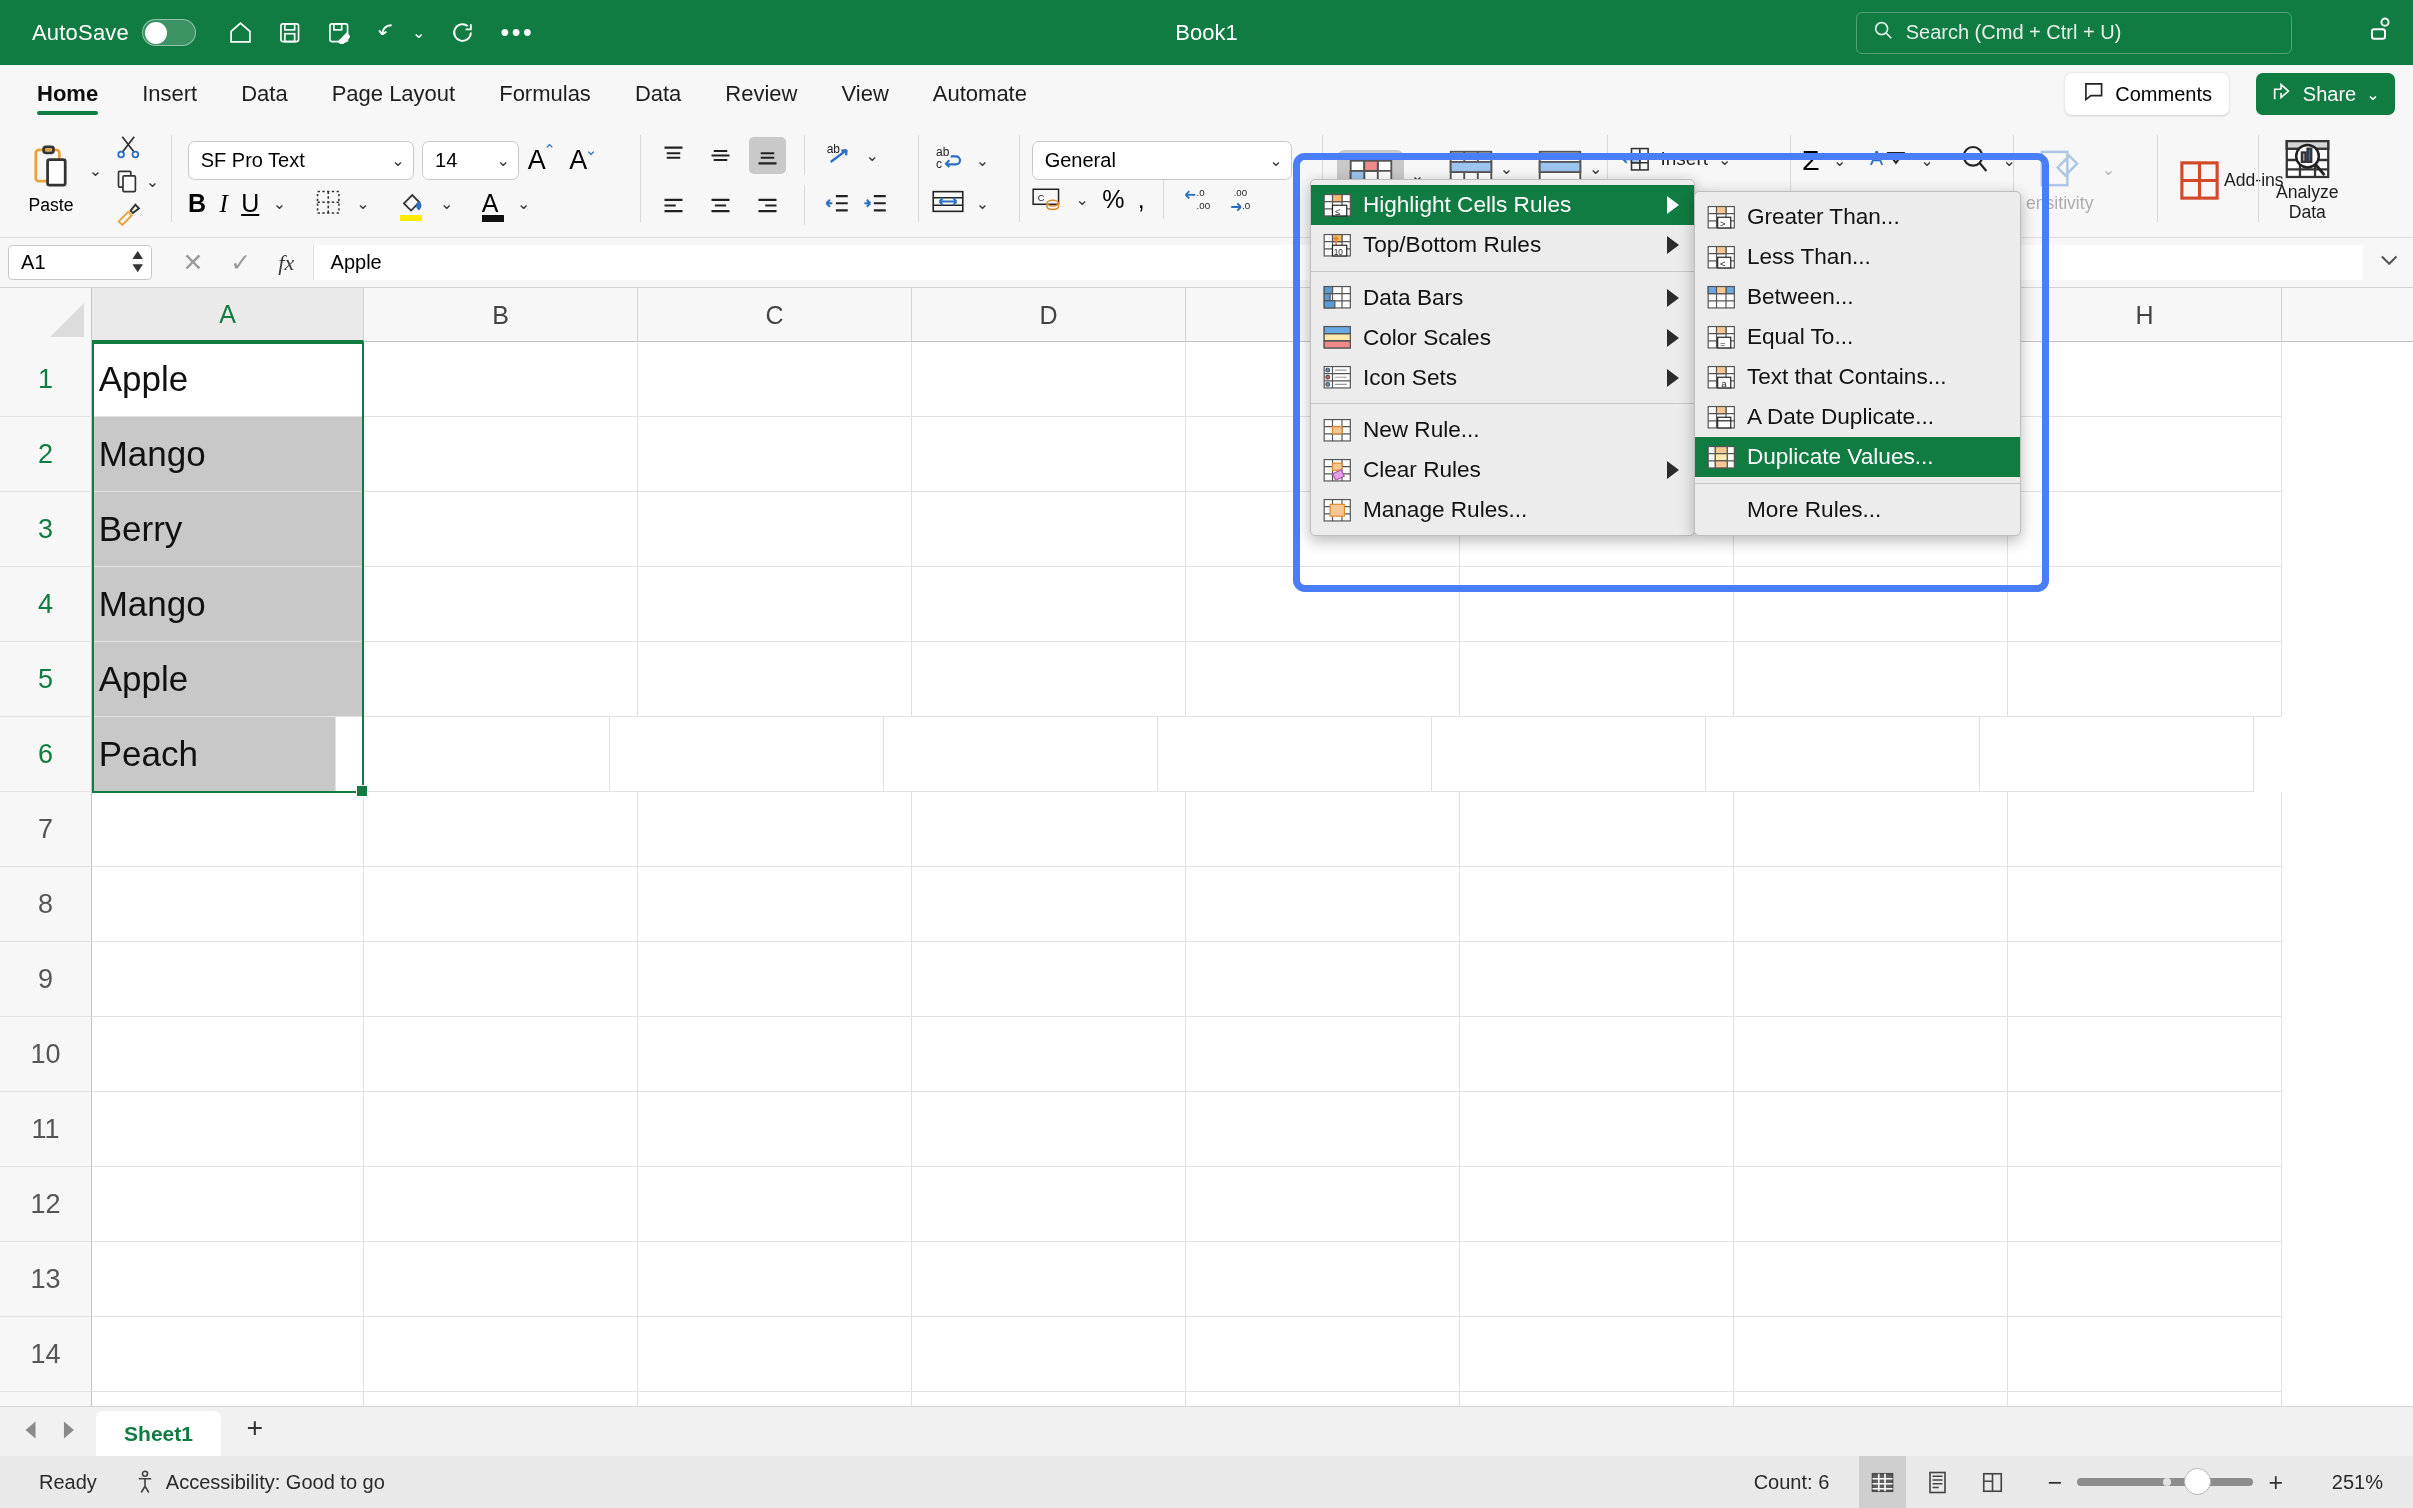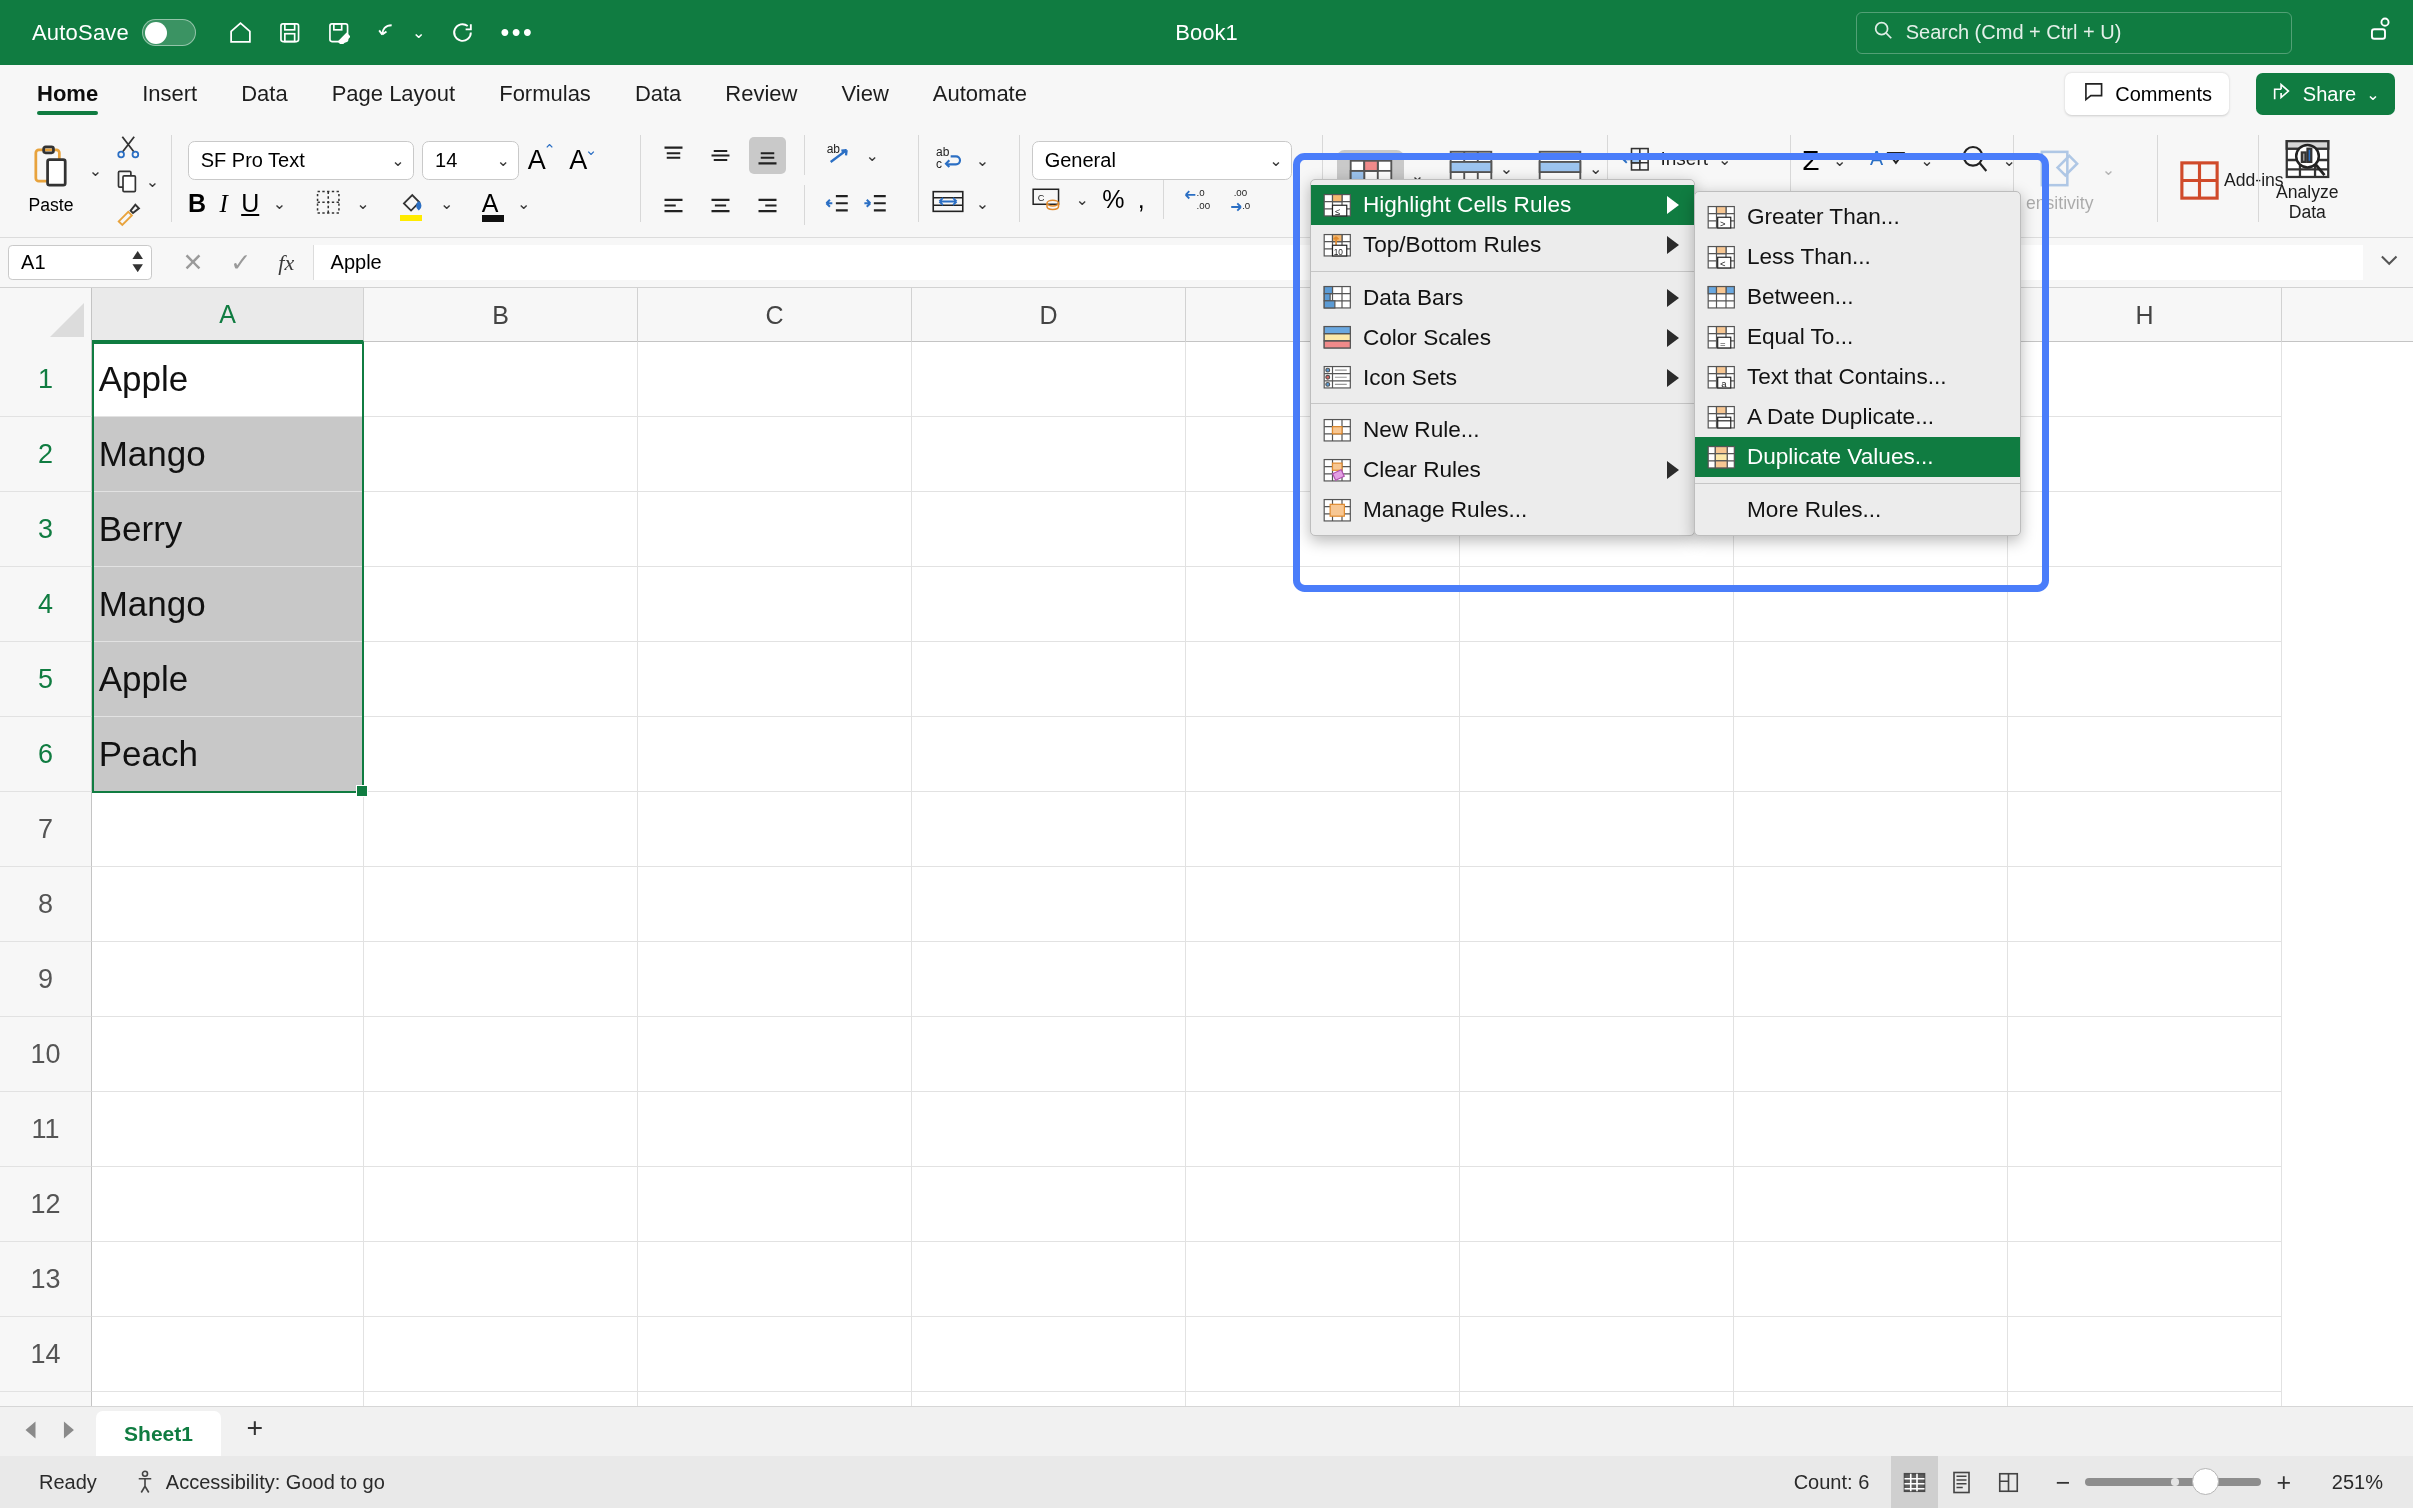--- a/index.html
+++ b/index.html
@@ -207,21 +207,21 @@
     font-weight: bold; border-radius: 6.7px 6.7px 0 0;
   }
   .addsheet { padding: 0 25px 11.7px; font-size: 28.5px; color: #333; }
   .statusbar {
     position: absolute; bottom: 0; left: 0; width: 2413px; height: 52px;
     background: #e9e9e9; display: flex; align-items: center;
     font-size: 20px; color: #2a2a2a;
   }
   .sb-ready { margin-left: 39px; }
   .sb-a11y { margin-left: 37px; display: flex; align-items: center; gap: 10px; }
-  .sb-right { margin-left: auto; display: flex; align-items: center; gap: 0; }
+  .sb-right { margin-left: auto; display: flex; align-items: center; gap: 8px; }
   .sb-count { margin-right: 22px; }
   .view-btn { width: 47px; height: 52px; display: flex; align-items: center; justify-content: center; }
   .view-btn.on { background: #cfcfcf; }
   .zoom-ctrl { display: flex; align-items: center; gap: 15px; margin-left: 23.5px; }
   .zoom-track { width: 176px; height: 7.5px; background: #8d8d8d; border-radius: 4.2px; position: relative; }
   .zoom-knob { position: absolute; left: 107px; top: -10px; width: 27px; height: 27px; border-radius: 50%; background: #fff; border: 0.8px solid #b5b5b5; }
   .zoom-mid { position: absolute; left: 86px; top: 0; width: 7.5px; height: 7.5px; border-radius: 50%; background: #e3e3e3; }
   .zoom-pct { width: 92px; text-align: right; margin-right: 30px; }
   .plusminus { font-size: 25px; color: #333; }
 </style>
@@ -725,21 +725,21 @@
         <div class="cell shaded" style="width:272px">Apple</div>
         <div class="cell" style="width:274px"></div>
         <div class="cell" style="width:274px"></div>
         <div class="cell" style="width:274px"></div>
         <div class="cell" style="width:274px"></div>
         <div class="cell" style="width:274px"></div>
         <div class="cell" style="width:274px"></div>
         <div class="cell" style="width:274px"></div>
       </div>
       <div class="row">
-        <div class="cell shaded" style="width:272px">Peach</div>
+        <div class="cell shaded" style="width:244px">Peach</div>
         <div class="cell" style="width:274px"></div>
         <div class="cell" style="width:274px"></div>
         <div class="cell" style="width:274px"></div>
         <div class="cell" style="width:274px"></div>
         <div class="cell" style="width:274px"></div>
         <div class="cell" style="width:274px"></div>
         <div class="cell" style="width:274px"></div>
       </div>
       <div class="row">
           <div class="cell" style="width:272px"></div>

